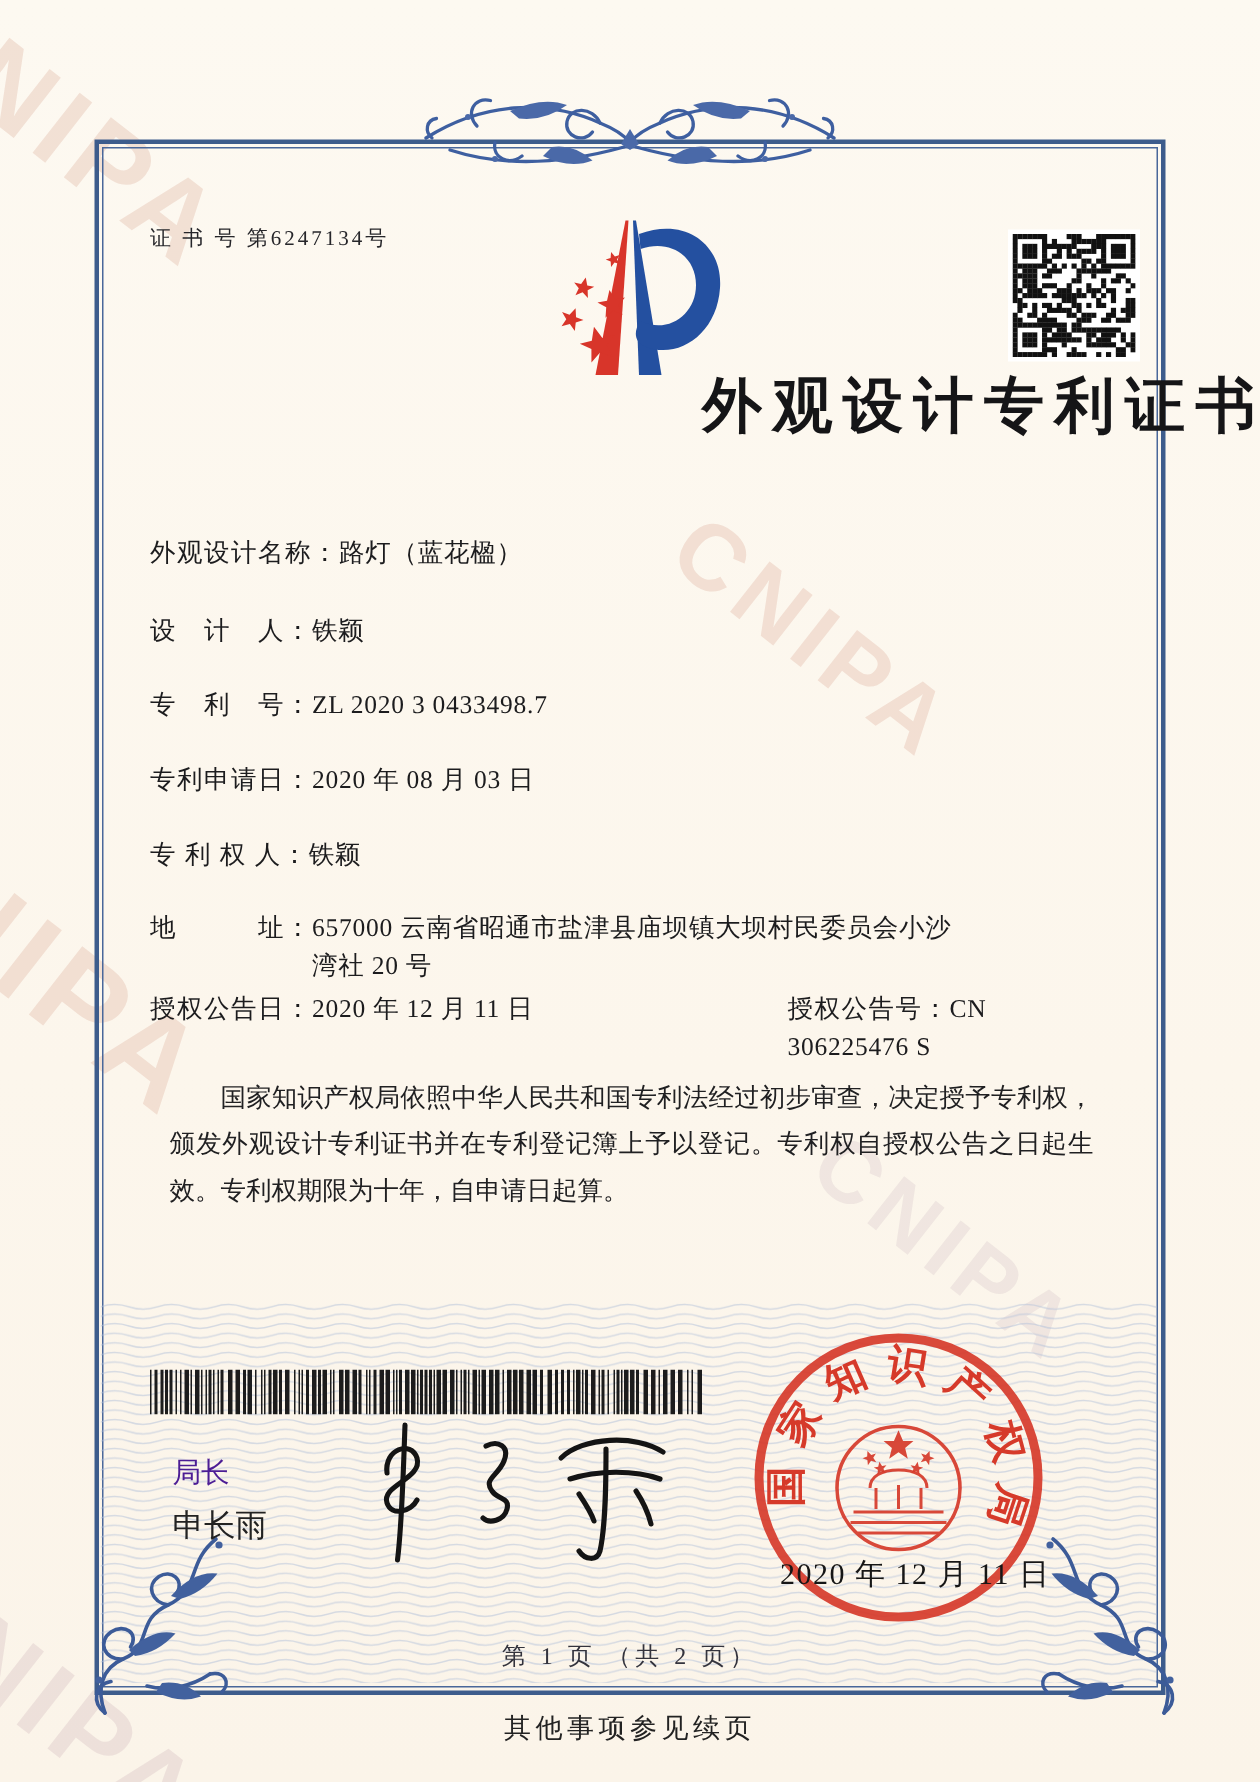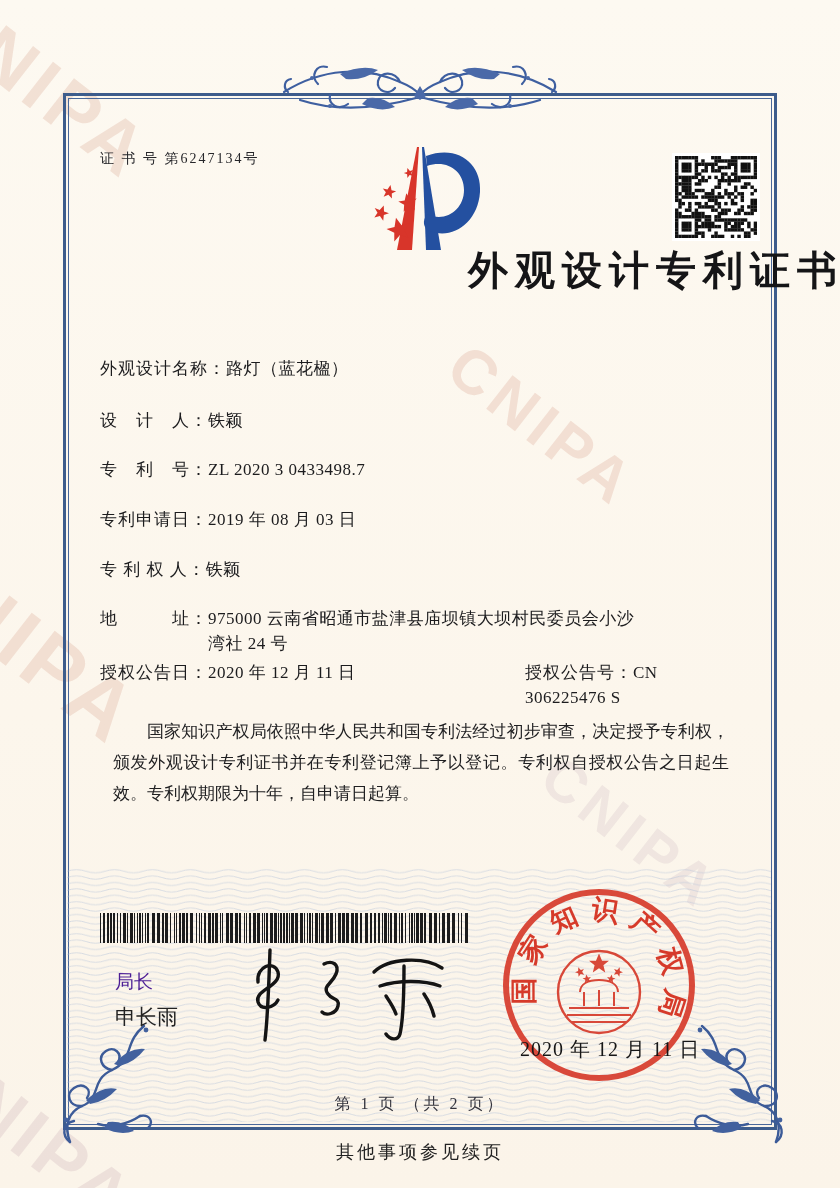--- a/index.html
+++ b/index.html
@@ -515,27 +515,27 @@
 <div class="row" style="top:356px">
   <span class="lbl">外观设计名称：</span><span class="val">路灯（蓝花楹）</span>
 </div>
 <div class="row" style="top:408px">
   <span class="lbl">设　计　人：</span><span class="val">铁颖</span>
 </div>
 <div class="row" style="top:457px">
   <span class="lbl">专　利　号：</span><span class="val">ZL 2020 3 0433498.7</span>
 </div>
 <div class="row" style="top:507px">
-  <span class="lbl">专利申请日：</span><span class="val">2019 年 08 月 03 日</span>
+  <span class="lbl">专利申请日：</span><span class="val">2020 年 08 月 03 日</span>
 </div>
 <div class="row" style="top:557px">
   <span class="lbl">专 利 权 人：</span><span class="val">铁颖</span>
 </div>
 <div class="row" style="top:606px">
-  <span class="lbl">地　　　址：</span><span class="val addr-val">975000 云南省昭通市盐津县庙坝镇大坝村民委员会小沙湾社 24 号</span>
+  <span class="lbl">地　　　址：</span><span class="val addr-val">657000 云南省昭通市盐津县庙坝镇大坝村民委员会小沙湾社 20 号</span>
 </div>
 <div class="row" style="top:660px;width:640px;">
   <span><span class="lbl">授权公告日：</span><span class="val">2020 年 12 月 11 日</span></span>
   <span class="grantno"><span class="lbl">授权公告号：</span><span class="val">CN 306225476 S</span></span>
 </div>
 
 <div class="paras">
   <p>国家知识产权局依照中华人民共和国专利法经过初步审查，决定授予专利权，颁发外观设计专利证书并在专利登记簿上予以登记。专利权自授权公告之日起生效。专利权期限为十年，自申请日起算。</p>
 </div>
 

